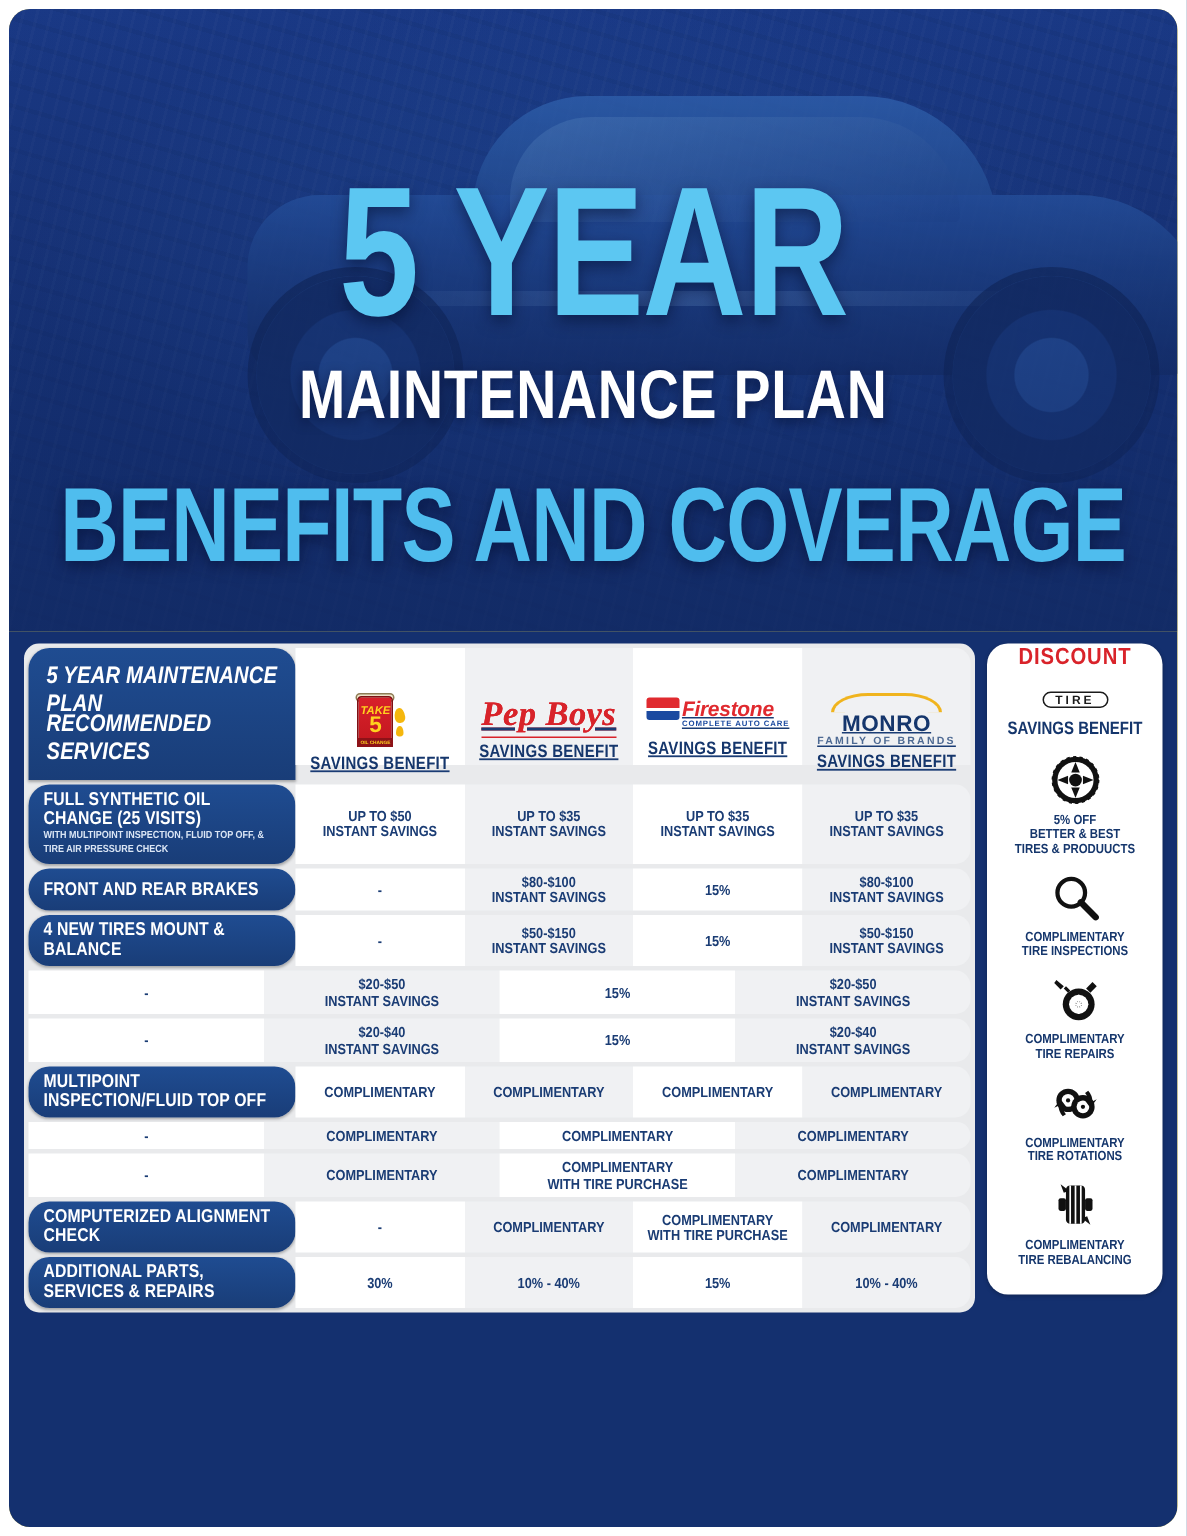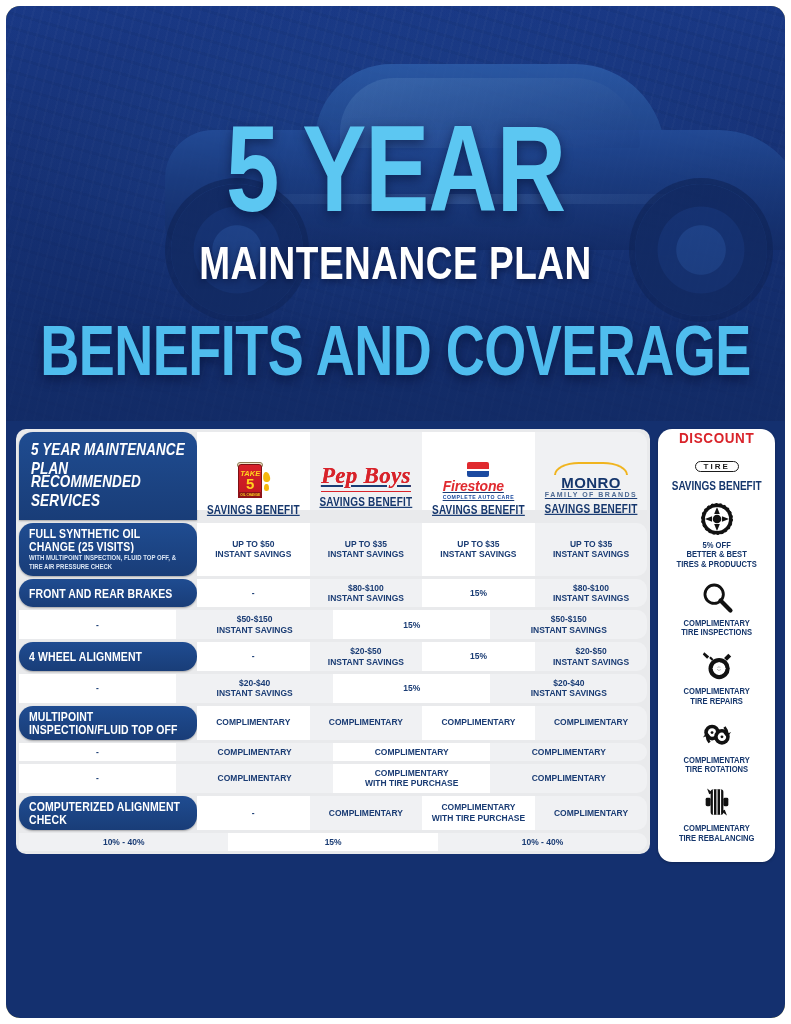--- a/index.html
+++ b/index.html
@@ -237,21 +237,21 @@
   }
 
   .logo-pep {
     color: #d8232a; font-family: "Liberation Serif", serif;
     font-size: 23px; font-weight: 700; font-style: italic;
     letter-spacing: .3px;
     border-bottom: 1.6px solid #d8232a; padding-bottom: 1px;
     text-shadow: 0 0 0 #d8232a;
   }
 
-  .logo-fire { display: flex; align-items: center; gap: 2px; flex-direction: column; }
+  .logo-fire { display: flex; align-items: flex-start; gap: 2px; }
   .logo-fire .blk {
     width: 22px; height: 15px; border-radius: 2px;
     background: linear-gradient(180deg,#e02a2f 0 48%, #ffffff 48% 62%, #1b4aa0 62% 100%);
   }
   .logo-fire .ftext { text-align: left; }
   .logo-fire .f1 {
     color: #e02a2f; font-size: 14px; font-weight: 700; font-style: italic;
     line-height: 1; letter-spacing: -.2px;
   }
   .logo-fire .f2 {
@@ -430,39 +430,39 @@
                   </div>
                   <div class="cell odd">
                     <span>15%</span>
                   </div>
                   <div class="cell even">
                     <span>$80-$100</span>
                     <span>INSTANT SAVINGS</span>
                   </div>
                 </div>
                 <div class="row">
+                  <div class="lbl">
+                    <div class="l1">4 NEW TIRES MOUNT &amp; BALANCE</div>
+                  </div>
                   <div class="cell odd">
                     <span>-</span>
                   </div>
                   <div class="cell even">
                     <span>$50-$150</span>
                     <span>INSTANT SAVINGS</span>
                   </div>
                   <div class="cell odd">
                     <span>15%</span>
                   </div>
                   <div class="cell even">
                     <span>$50-$150</span>
                     <span>INSTANT SAVINGS</span>
                   </div>
                 </div>
                 <div class="row">
-                  <div class="lbl">
-                    <div class="l1">4 WHEEL ALIGNMENT</div>
-                  </div>
                   <div class="cell odd">
                     <span>-</span>
                   </div>
                   <div class="cell even">
                     <span>$20-$50</span>
                     <span>INSTANT SAVINGS</span>
                   </div>
                   <div class="cell odd">
                     <span>15%</span>
                   </div>
@@ -545,20 +545,26 @@
                   </div>
                   <div class="cell odd">
                     <span>COMPLIMENTARY</span>
                     <span>WITH TIRE PURCHASE</span>
                   </div>
                   <div class="cell even">
                     <span>COMPLIMENTARY</span>
                   </div>
                 </div>
                 <div class="row last">
+                  <div class="lbl">
+                    <div class="l1">ADDITIONAL PARTS, SERVICES &amp; REPAIRS</div>
+                  </div>
+                  <div class="cell odd">
+                    <span>30%</span>
+                  </div>
                   <div class="cell even">
                     <span>10% - 40%</span>
                   </div>
                   <div class="cell odd">
                     <span>15%</span>
                   </div>
                   <div class="cell even">
                     <span>10% - 40%</span>
                   </div>
                 </div>

